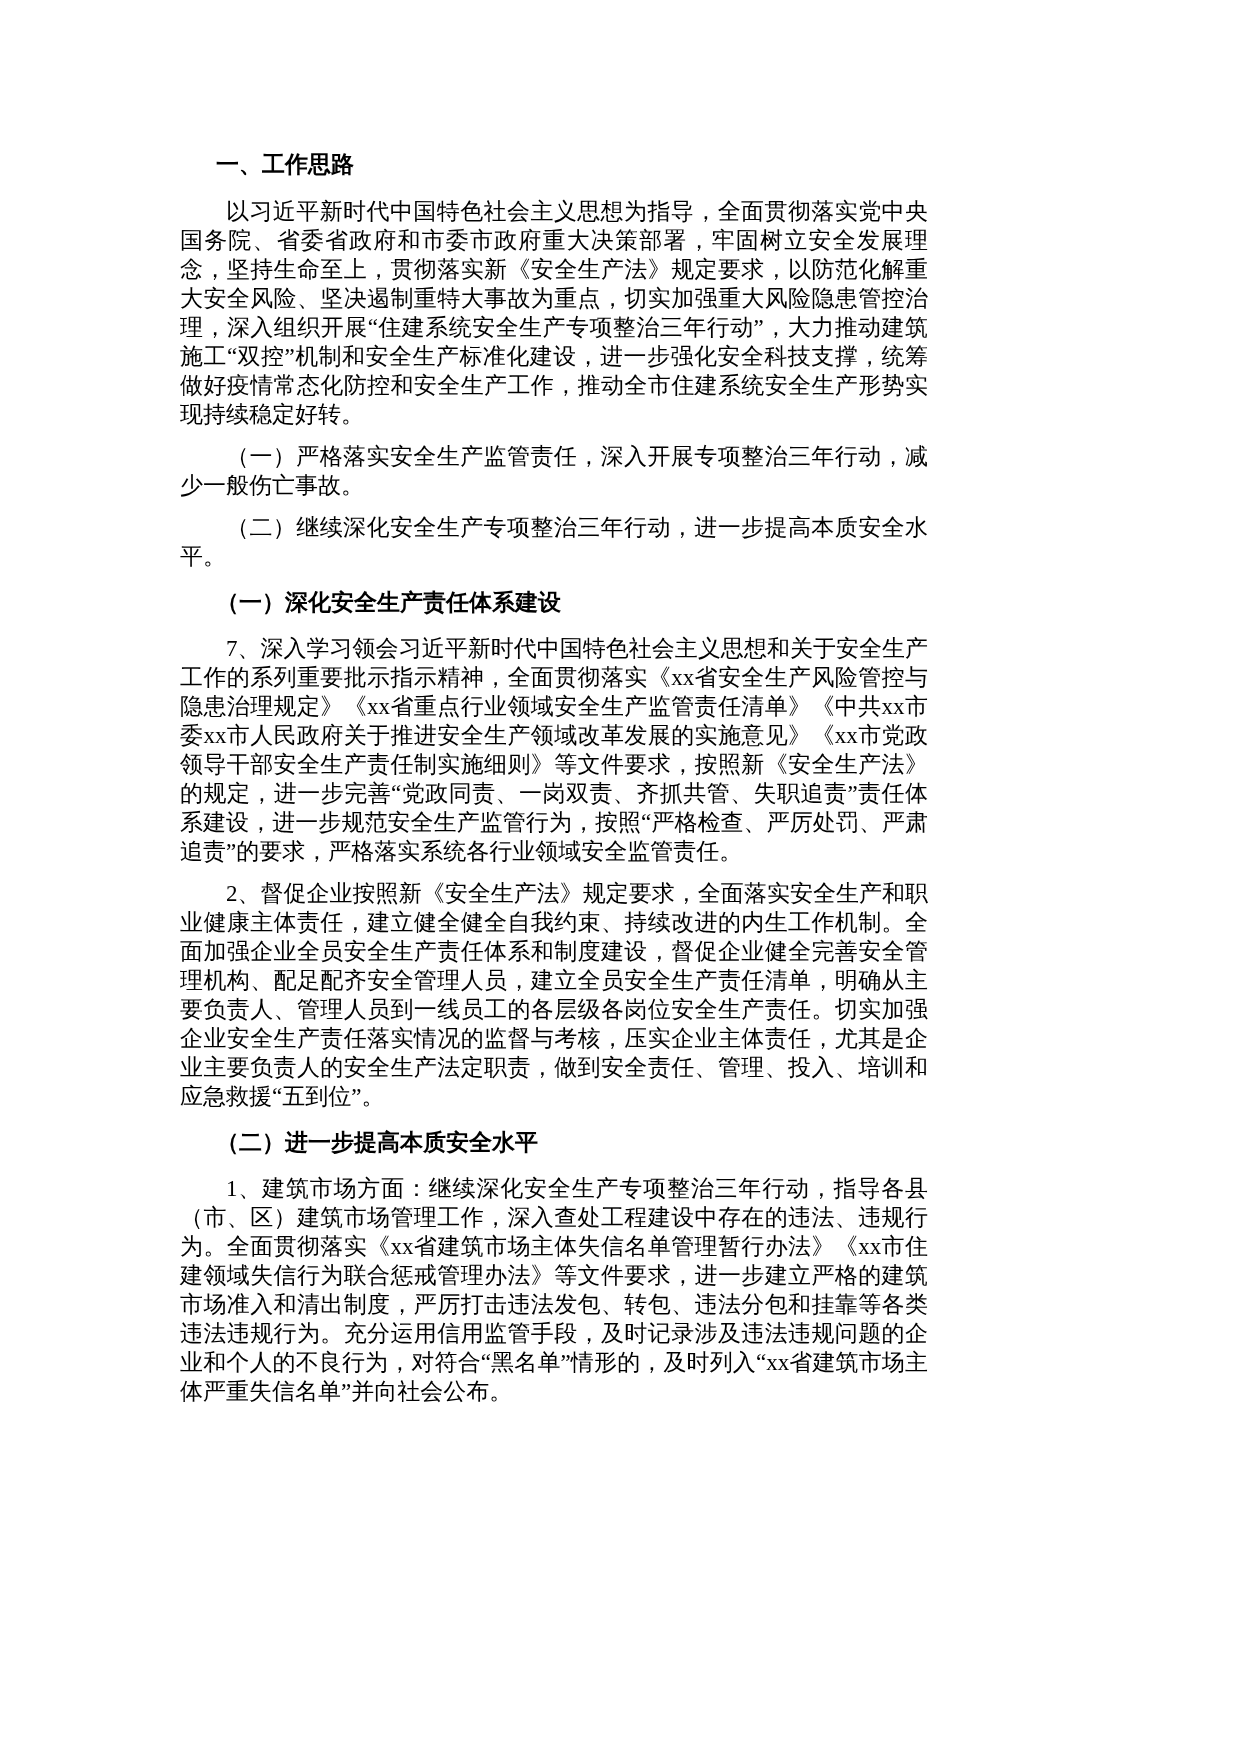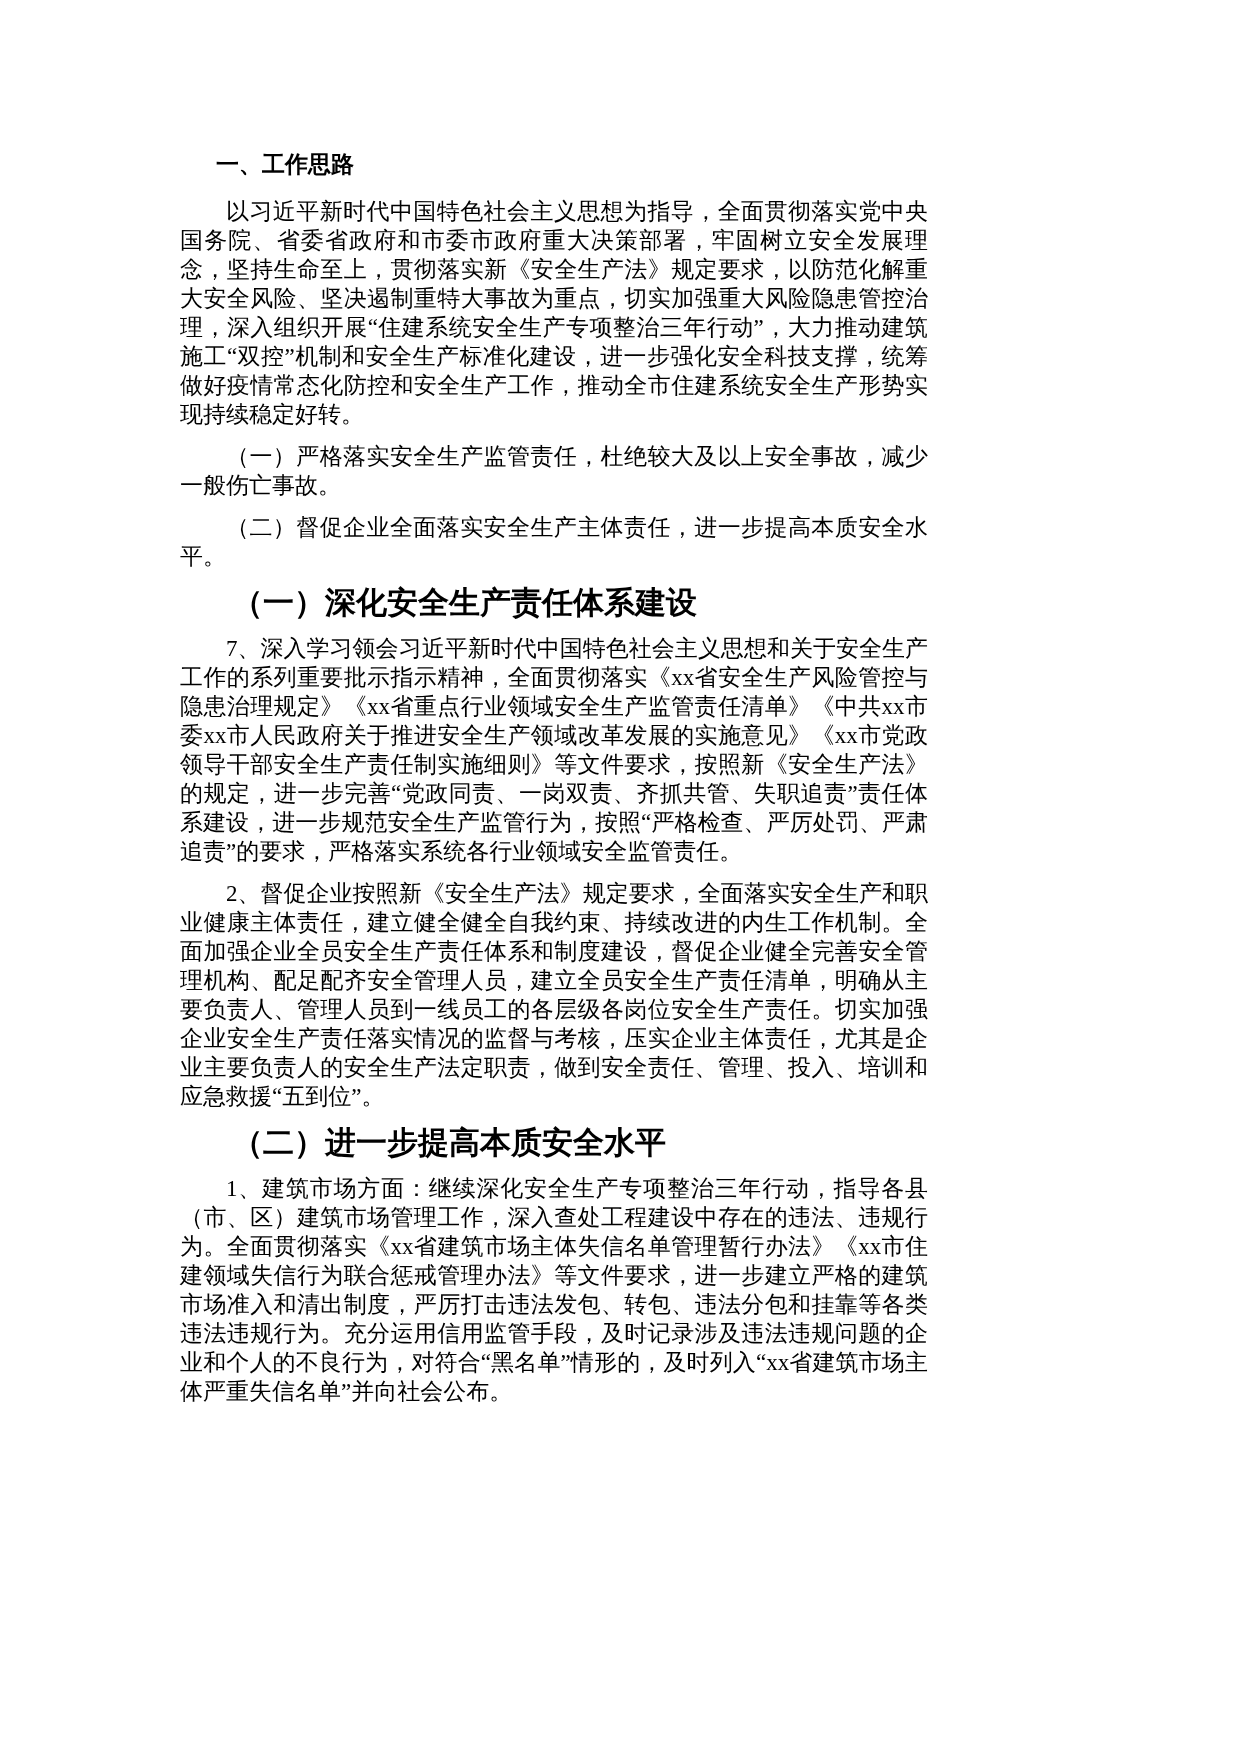--- a/index.html
+++ b/index.html
@@ -30,35 +30,35 @@
     font-family: "Liberation Sans", "DejaVu Sans", sans-serif;
     font-weight: bold;
     font-size: 23px;
     line-height: 29px;
     margin: 18px 0;
     text-indent: 2em;
   }
   .subheading {
     font-family: Liberation Serif, serif;
     font-weight: bold;
-    font-size: 31px;
+    font-size: 23px;
     line-height: 29px;
     margin: 17px 0;
     text-indent: 2em;
   }
 </style>
 </head>
 <body>
 
 <div class="page">
   <h3 class="heading">一、工作思路</h3>
   <p class="para">以习近平新时代中国特色社会主义思想为指导，全面贯彻落实党中央国务院、省委省政府和市委市政府重大决策部署，牢固树立安全发展理念，坚持生命至上，贯彻落实新《安全生产法》规定要求，以防范化解重大安全风险、坚决遏制重特大事故为重点，切实加强重大风险隐患管控治理，深入组织开展“住建系统安全生产专项整治三年行动”，大力推动建筑施工“双控”机制和安全生产标准化建设，进一步强化安全科技支撑，统筹做好疫情常态化防控和安全生产工作，推动全市住建系统安全生产形势实现持续稳定好转。</p>
 
-  <p class="para">（一）严格落实安全生产监管责任，杜绝较大及以上安全事故，减少一般伤亡事故。</p>
-  <p class="para">（二）督促企业全面落实安全生产主体责任，进一步提高本质安全水平。</p>
+  <p class="para">（一）严格落实安全生产监管责任，深入开展专项整治三年行动，减少一般伤亡事故。</p>
+  <p class="para">（二）继续深化安全生产专项整治三年行动，进一步提高本质安全水平。</p>
 
 
   <h4 class="subheading">（一）深化安全生产责任体系建设</h4>
   <p class="para">7、深入学习领会习近平新时代中国特色社会主义思想和关于安全生产工作的系列重要批示指示精神，全面贯彻落实《xx省安全生产风险管控与隐患治理规定》《xx省重点行业领域安全生产监管责任清单》《中共xx市委xx市人民政府关于推进安全生产领域改革发展的实施意见》《xx市党政领导干部安全生产责任制实施细则》等文件要求，按照新《安全生产法》的规定，进一步完善“党政同责、一岗双责、齐抓共管、失职追责”责任体系建设，进一步规范安全生产监管行为，按照“严格检查、严厉处罚、严肃追责”的要求，严格落实系统各行业领域安全监管责任。</p>
   <p class="para">2、督促企业按照新《安全生产法》规定要求，全面落实安全生产和职业健康主体责任，建立健全健全自我约束、持续改进的内生工作机制。全面加强企业全员安全生产责任体系和制度建设，督促企业健全完善安全管理机构、配足配齐安全管理人员，建立全员安全生产责任清单，明确从主要负责人、管理人员到一线员工的各层级各岗位安全生产责任。切实加强企业安全生产责任落实情况的监督与考核，压实企业主体责任，尤其是企业主要负责人的安全生产法定职责，做到安全责任、管理、投入、培训和应急救援“五到位”。</p>
 
   <h4 class="subheading">（二）进一步提高本质安全水平</h4>
   <p class="para">1、建筑市场方面：继续深化安全生产专项整治三年行动，指导各县（市、区）建筑市场管理工作，深入查处工程建设中存在的违法、违规行为。全面贯彻落实《xx省建筑市场主体失信名单管理暂行办法》《xx市住建领域失信行为联合惩戒管理办法》等文件要求，进一步建立严格的建筑市场准入和清出制度，严厉打击违法发包、转包、违法分包和挂靠等各类违法违规行为。充分运用信用监管手段，及时记录涉及违法违规问题的企业和个人的不良行为，对符合“黑名单”情形的，及时列入“xx省建筑市场主体严重失信名单”并向社会公布。</p>
 </div>
 

